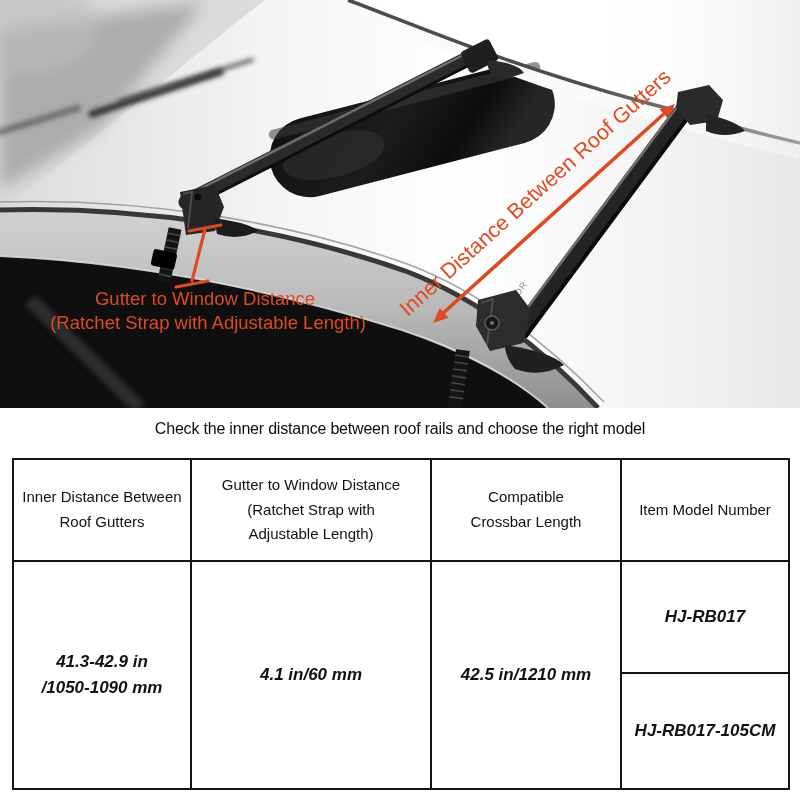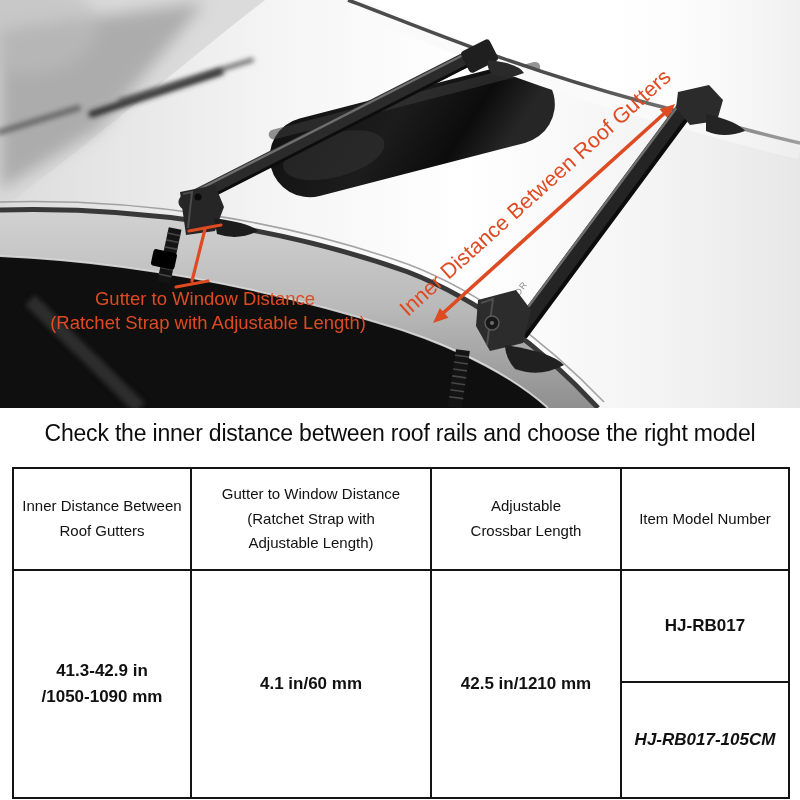--- a/index.html
+++ b/index.html
@@ -5,21 +5,21 @@
   html,body{margin:0;padding:0;background:#fff;}
   body{
     width:800px;height:800px;overflow:hidden;
     font-family:"Liberation Sans","DejaVu Sans",sans-serif;
     color:#111;
   }
   .photo-wrap{width:800px;height:408px;position:relative;}
   .photo-wrap svg{display:block;}
   .page-title{
     text-align:center;
-    font-size:23px;
+    font-size:16px;
     font-weight:400;
     letter-spacing:-0.2px;
     color:#0d0d0d;
     margin:12px 0 20px 0;
   }
   table.spec{
     border-collapse:collapse;
     table-layout:fixed;
     width:776px;
     margin-left:12px;
@@ -36,21 +36,21 @@
     font-weight:400;
     font-size:15px;
     line-height:1.65;
     height:92px;
   }
   table.spec td{
     font-weight:700;
     font-size:17px;
     line-height:1.55;
   }
-  tr.model-row-1 td{height:102px;}
+  tr.model-row-1 td{height:102px;font-style:italic;}
   tr.model-row-2 td{height:106px;font-style:italic;}
   .svg-label{font-family:"Liberation Sans","DejaVu Sans",sans-serif;}
 </style>
 </head>
 <body>
 
 <div class="photo-wrap">
 <svg width="800" height="408" viewBox="0 0 800 408" xmlns="http://www.w3.org/2000/svg">
   <defs>
     <linearGradient id="roofGrad" x1="0" y1="0" x2="1" y2="0">
@@ -199,21 +199,21 @@
       <col style="width:190px">
       <col style="width:168px">
   </colgroup>
   <tbody>
       <tr>
     <th>Inner Distance Between
 Roof Gutters</th>
     <th>Gutter to Window Distance
 (Ratchet Strap with
 Adjustable Length)</th>
-    <th>Adjustable
+    <th>Compatible
 Crossbar Length</th>
     <th>Item Model Number</th>
   </tr>
   <tr class="model-row-1">
     <td rowspan="2">41.3-42.9 in
 /1050-1090 mm</td>
     <td rowspan="2">4.1 in/60 mm</td>
     <td rowspan="2">42.5 in/1210 mm</td>
     <td>HJ-RB017</td>
   </tr>

